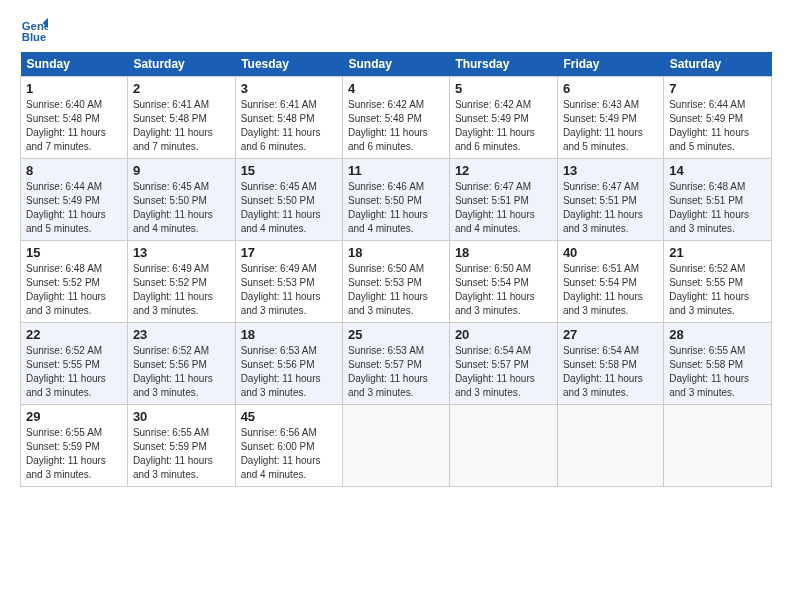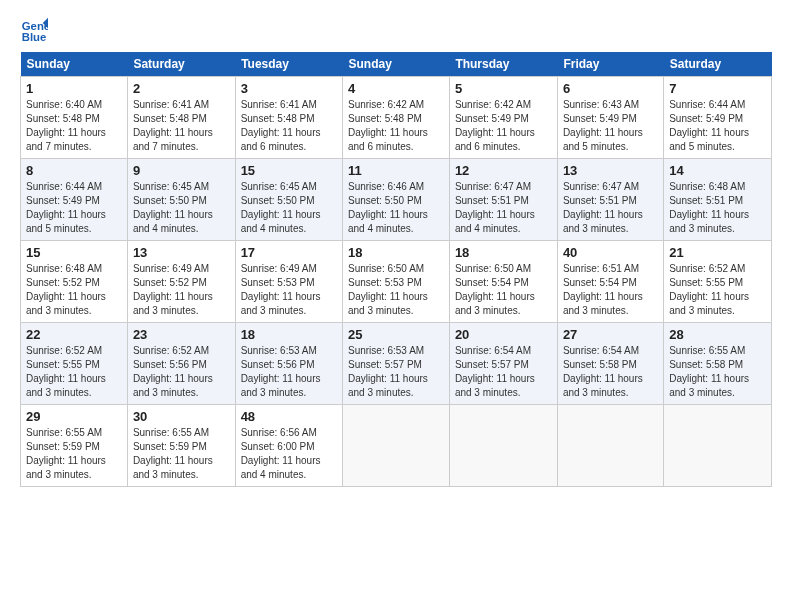--- a/index.html
+++ b/index.html
@@ -153,21 +153,21 @@
           <td><span class="day-num">23</span><span class="day-info">Sunrise: 6:52 AM<br>Sunset: 5:56 PM<br>Daylight: 11 hours<br>and 3 minutes.</span></td>
           <td><span class="day-num">18</span><span class="day-info">Sunrise: 6:53 AM<br>Sunset: 5:56 PM<br>Daylight: 11 hours<br>and 3 minutes.</span></td>
           <td><span class="day-num">25</span><span class="day-info">Sunrise: 6:53 AM<br>Sunset: 5:57 PM<br>Daylight: 11 hours<br>and 3 minutes.</span></td>
           <td><span class="day-num">20</span><span class="day-info">Sunrise: 6:54 AM<br>Sunset: 5:57 PM<br>Daylight: 11 hours<br>and 3 minutes.</span></td>
           <td><span class="day-num">27</span><span class="day-info">Sunrise: 6:54 AM<br>Sunset: 5:58 PM<br>Daylight: 11 hours<br>and 3 minutes.</span></td>
           <td><span class="day-num">28</span><span class="day-info">Sunrise: 6:55 AM<br>Sunset: 5:58 PM<br>Daylight: 11 hours<br>and 3 minutes.</span></td>
         </tr>
         <tr>
           <td><span class="day-num">29</span><span class="day-info">Sunrise: 6:55 AM<br>Sunset: 5:59 PM<br>Daylight: 11 hours<br>and 3 minutes.</span></td>
           <td><span class="day-num">30</span><span class="day-info">Sunrise: 6:55 AM<br>Sunset: 5:59 PM<br>Daylight: 11 hours<br>and 3 minutes.</span></td>
-          <td><span class="day-num">48</span><span class="day-info">Sunrise: 6:56 AM<br>Sunset: 6:00 PM<br>Daylight: 11 hours<br>and 4 minutes.</span></td>
+          <td><span class="day-num">45</span><span class="day-info">Sunrise: 6:56 AM<br>Sunset: 6:00 PM<br>Daylight: 11 hours<br>and 4 minutes.</span></td>
           <td class="empty-cell"></td>
           <td class="empty-cell"></td>
           <td class="empty-cell"></td>
           <td class="empty-cell"></td>
         </tr>
       </tbody>
   </table>
 </div>
 
 </body></html>

